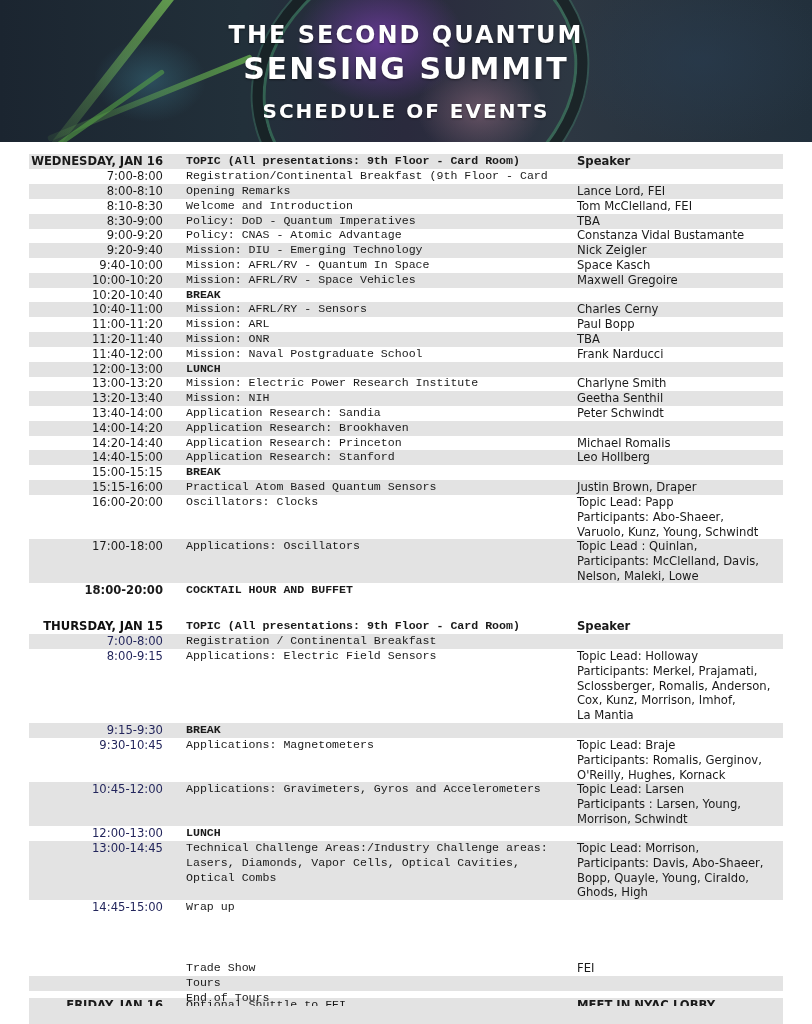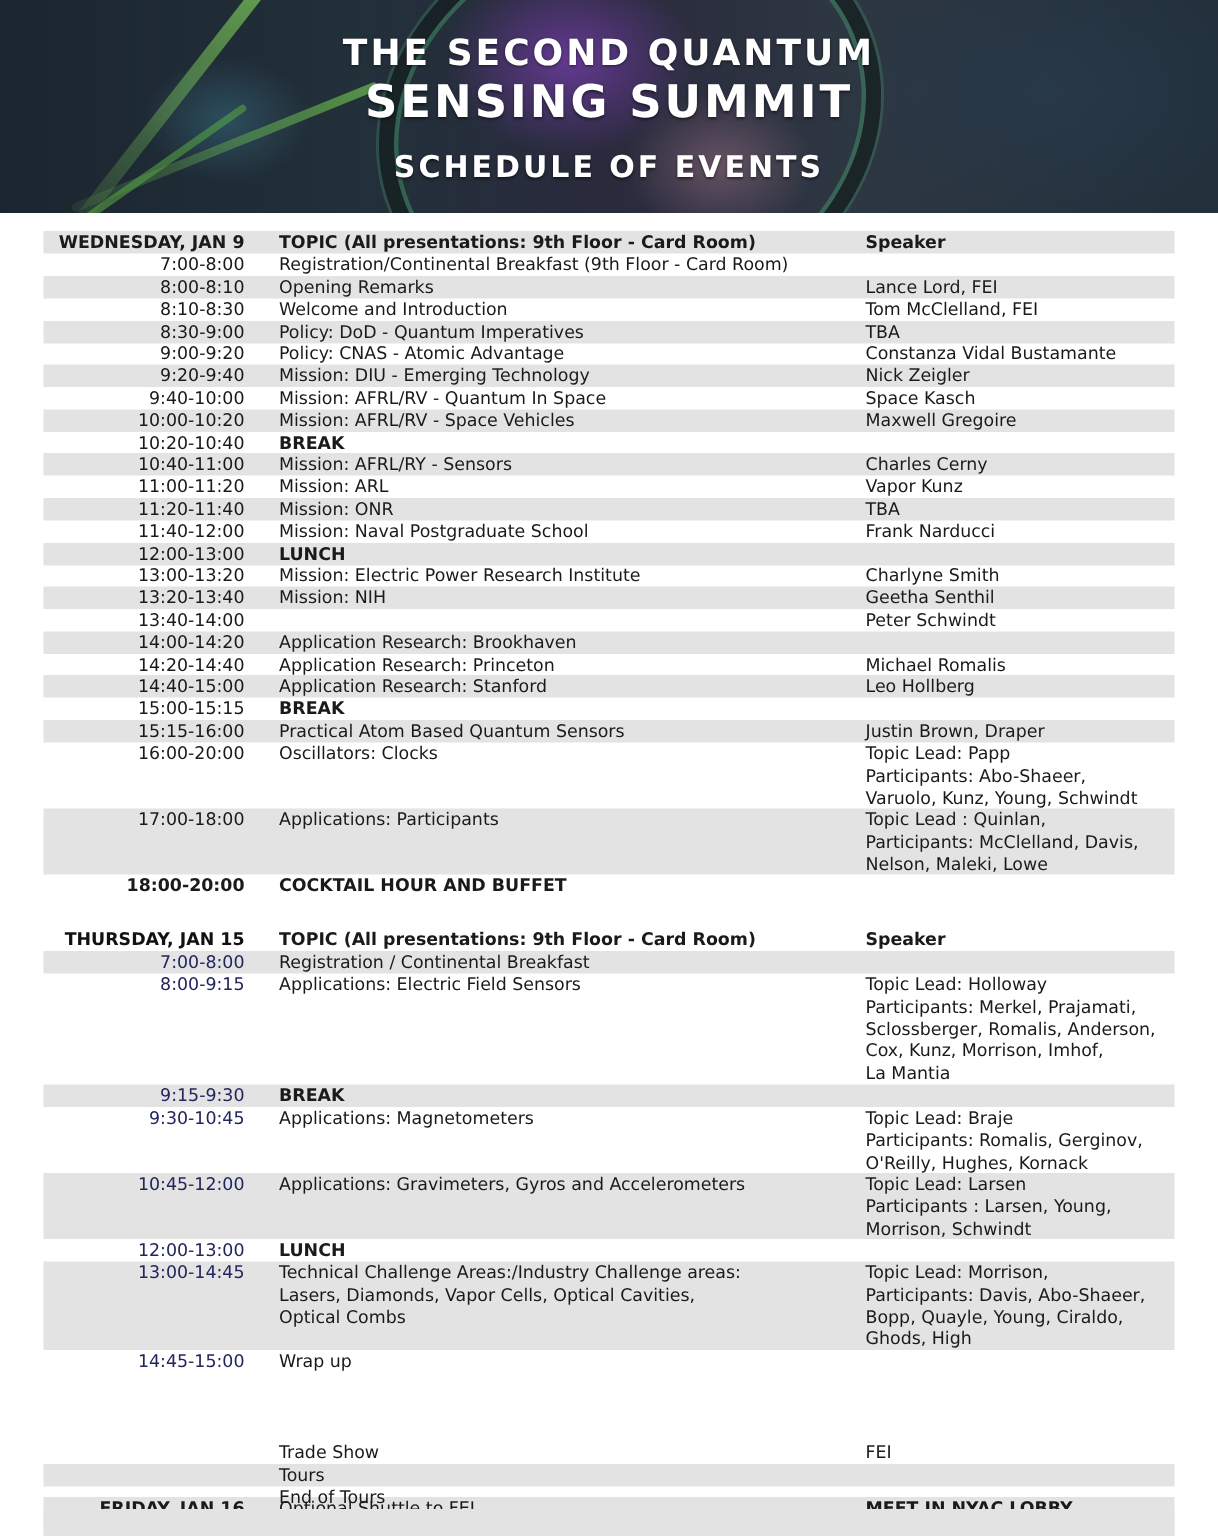--- a/index.html
+++ b/index.html
@@ -27,21 +27,21 @@
     text-shadow: 0 1px 2px rgba(0,0,0,0.5);
   }
   .title.l1 { top: 18px; font-size: 24px; line-height: 34px; }
   .title.l2 { top: 52px; font-size: 30px; line-height: 34px; }
   .title.sub { top: 98px; font-size: 20px; line-height: 26px; letter-spacing: 2px; }
 
   .sched { position: absolute; left: 0; top: 0; width: 812px; }
   .row { position: absolute; left: 29px; width: 754px; font-size: 11.6px; line-height: 14.8px; }
   .row.gray { background: #e3e3e3; }
   .c-time { position: absolute; left: 0; width: 134px; text-align: right; white-space: nowrap; }
-  .c-topic { position: absolute; left: 157px; width: 380px; white-space: pre-line; }
+  .c-topic { position: absolute; left: 157px; width: 380px; white-space: pre-line; font-family: Liberation Mono, monospace; }
   .c-spk { position: absolute; left: 548px; width: 236px; white-space: pre-line; }
   .b { font-weight: bold; }
   .thu .c-time { color: #23265c; }
   .thu .c-time.b { color: #111; }
 </style>
 </head>
 <body>
 
 <div class="banner">
   <div class="streak g1"></div>
@@ -49,21 +49,21 @@
   <div class="streak g3"></div>
   <div class="ring"></div>
   <div class="title l1">THE SECOND QUANTUM</div>
   <div class="title l2">SENSING SUMMIT</div>
   <div class="title sub">SCHEDULE OF EVENTS</div>
 </div>
 
 <div class="sched">
 
   <div class="row gray" style="top:154px;height:15px">
-    <span class="c-time b">WEDNESDAY, JAN 9</span>
+    <span class="c-time b">WEDNESDAY, JAN 16</span>
     <span class="c-topic b">TOPIC (All presentations: 9th Floor - Card Room)</span>
     <span class="c-spk b">Speaker</span>
   </div>
   <div class="row" style="top:169px;height:15px">
     <span class="c-time">7:00-8:00</span>
     <span class="c-topic">Registration/Continental Breakfast (9th Floor - Card Room)</span>
     <span class="c-spk"></span>
   </div>
   <div class="row gray" style="top:184px;height:15px">
     <span class="c-time">8:00-8:10</span>
@@ -106,21 +106,21 @@
     <span class="c-spk"></span>
   </div>
   <div class="row gray" style="top:302px;height:15px">
     <span class="c-time">10:40-11:00</span>
     <span class="c-topic">Mission: AFRL/RY - Sensors</span>
     <span class="c-spk">Charles Cerny</span>
   </div>
   <div class="row" style="top:317px;height:15px">
     <span class="c-time">11:00-11:20</span>
     <span class="c-topic">Mission: ARL</span>
-    <span class="c-spk">Vapor Kunz</span>
+    <span class="c-spk">Paul Bopp</span>
   </div>
   <div class="row gray" style="top:332px;height:15px">
     <span class="c-time">11:20-11:40</span>
     <span class="c-topic">Mission: ONR</span>
     <span class="c-spk">TBA</span>
   </div>
   <div class="row" style="top:347px;height:15px">
     <span class="c-time">11:40-12:00</span>
     <span class="c-topic">Mission: Naval Postgraduate School</span>
     <span class="c-spk">Frank Narducci</span>
@@ -135,20 +135,21 @@
     <span class="c-topic">Mission: Electric Power Research Institute</span>
     <span class="c-spk">Charlyne Smith</span>
   </div>
   <div class="row gray" style="top:391px;height:15px">
     <span class="c-time">13:20-13:40</span>
     <span class="c-topic">Mission: NIH</span>
     <span class="c-spk">Geetha Senthil</span>
   </div>
   <div class="row" style="top:406px;height:15px">
     <span class="c-time">13:40-14:00</span>
+    <span class="c-topic">Application Research: Sandia</span>
     <span class="c-spk">Peter Schwindt</span>
   </div>
   <div class="row gray" style="top:421px;height:15px">
     <span class="c-time">14:00-14:20</span>
     <span class="c-topic">Application Research: Brookhaven</span>
   </div>
   <div class="row" style="top:436px;height:15px">
     <span class="c-time">14:20-14:40</span>
     <span class="c-topic">Application Research: Princeton</span>
     <span class="c-spk">Michael Romalis</span>
@@ -170,21 +171,21 @@
   </div>
   <div class="row" style="top:495px;height:44px">
     <span class="c-time">16:00-20:00</span>
     <span class="c-topic">Oscillators: Clocks</span>
     <span class="c-spk">Topic Lead: Papp
 Participants: Abo-Shaeer,
 Varuolo, Kunz, Young, Schwindt</span>
   </div>
   <div class="row gray" style="top:539px;height:44px">
     <span class="c-time">17:00-18:00</span>
-    <span class="c-topic">Applications: Participants</span>
+    <span class="c-topic">Applications: Oscillators</span>
     <span class="c-spk">Topic Lead : Quinlan,
 Participants: McClelland, Davis,
 Nelson, Maleki, Lowe</span>
   </div>
   <div class="row" style="top:583px;height:15px">
     <span class="c-time b">18:00-20:00</span>
     <span class="c-topic b">COCKTAIL HOUR AND BUFFET</span>
     <span class="c-spk"></span>
   </div>
 

